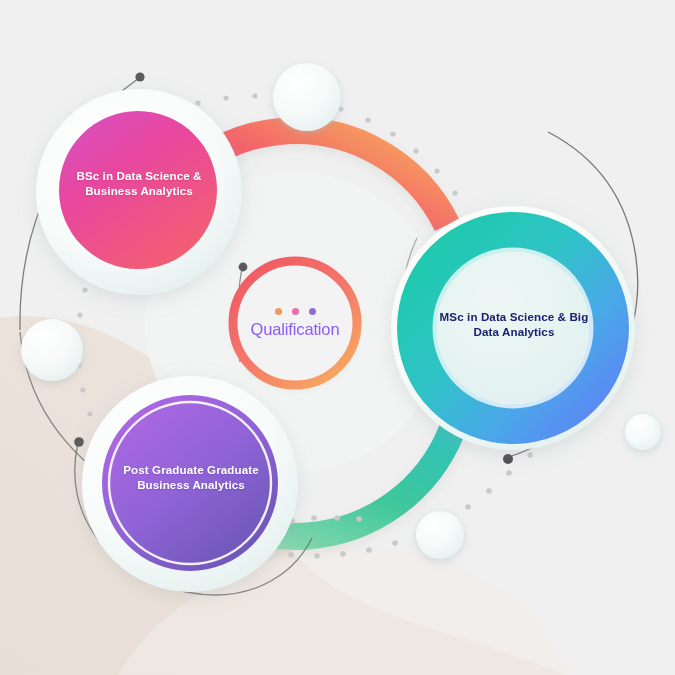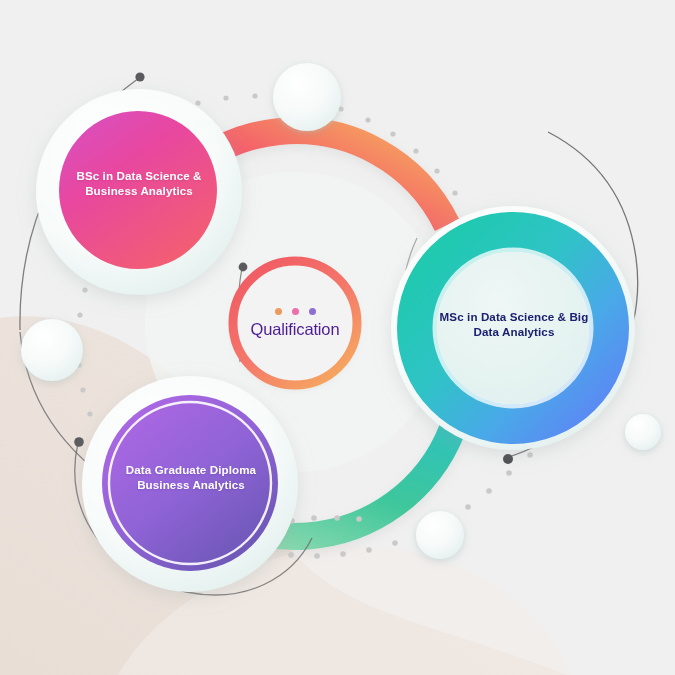--- a/index.html
+++ b/index.html
@@ -274,26 +274,26 @@
     <div>BSc in Data Science &amp;</div>
     <div>Business Analytics</div>
   </div>
 
   <div class="node-label" id="msc-label" style="color: rgb(28, 32, 112);">
     <div>MSc in Data Science &amp; Big</div>
     <div>Data Analytics</div>
   </div>
 
   <div class="node-label" id="pgd-label" style="color: rgb(255, 255, 255);">
-    <div>Data Graduate Diploma</div>
+    <div>Post Graduate Graduate</div>
     <div>Business Analytics</div>
   </div>
 
   <div id="center-group">
     <div id="center-dots">
       <i style="background: rgb(240, 153, 94);"></i>
       <i style="background: rgb(236, 111, 171);"></i>
       <i style="background: rgb(142, 110, 210);"></i>
     </div>
-    <div id="center-title" style="color: #4c1d95;">Qualification</div>
+    <div id="center-title" style="color: #8b5cf6;">Qualification</div>
   </div>
 
 </div>
 
 </body></html>

